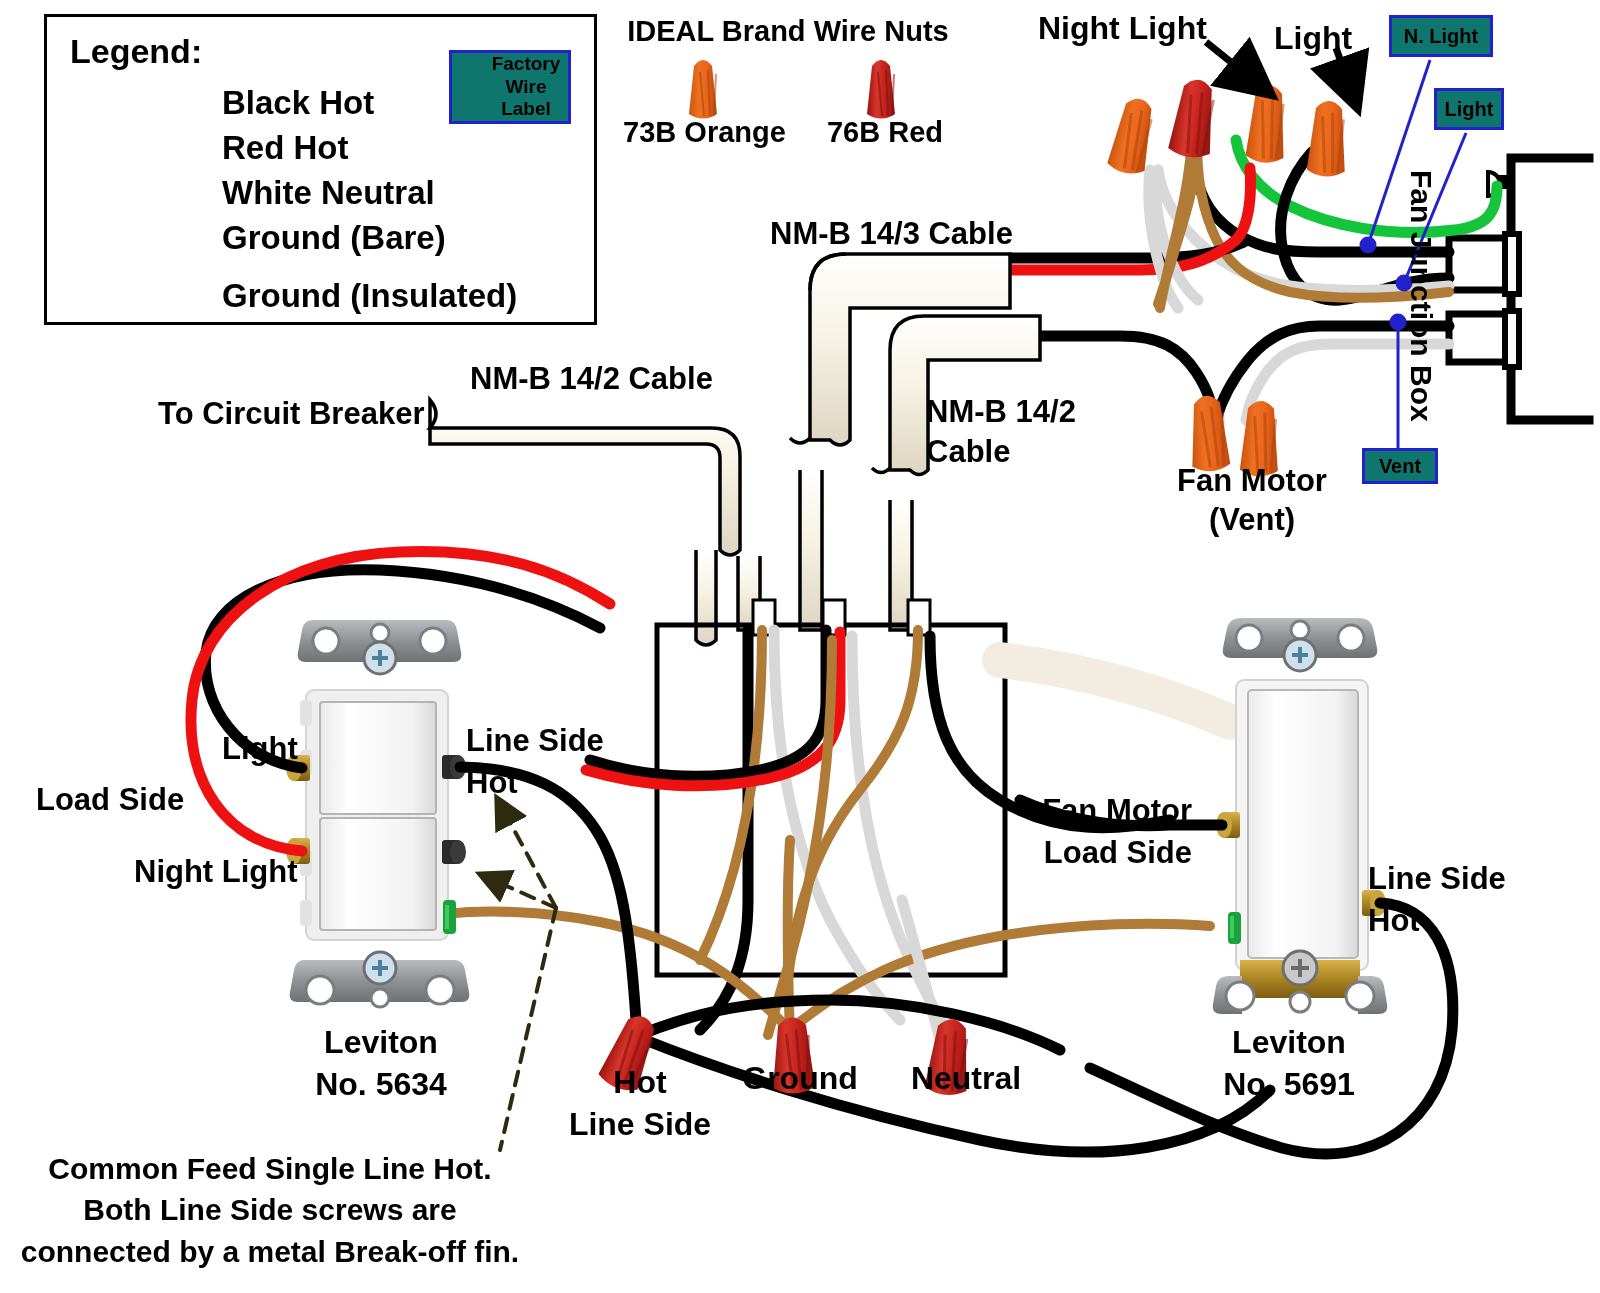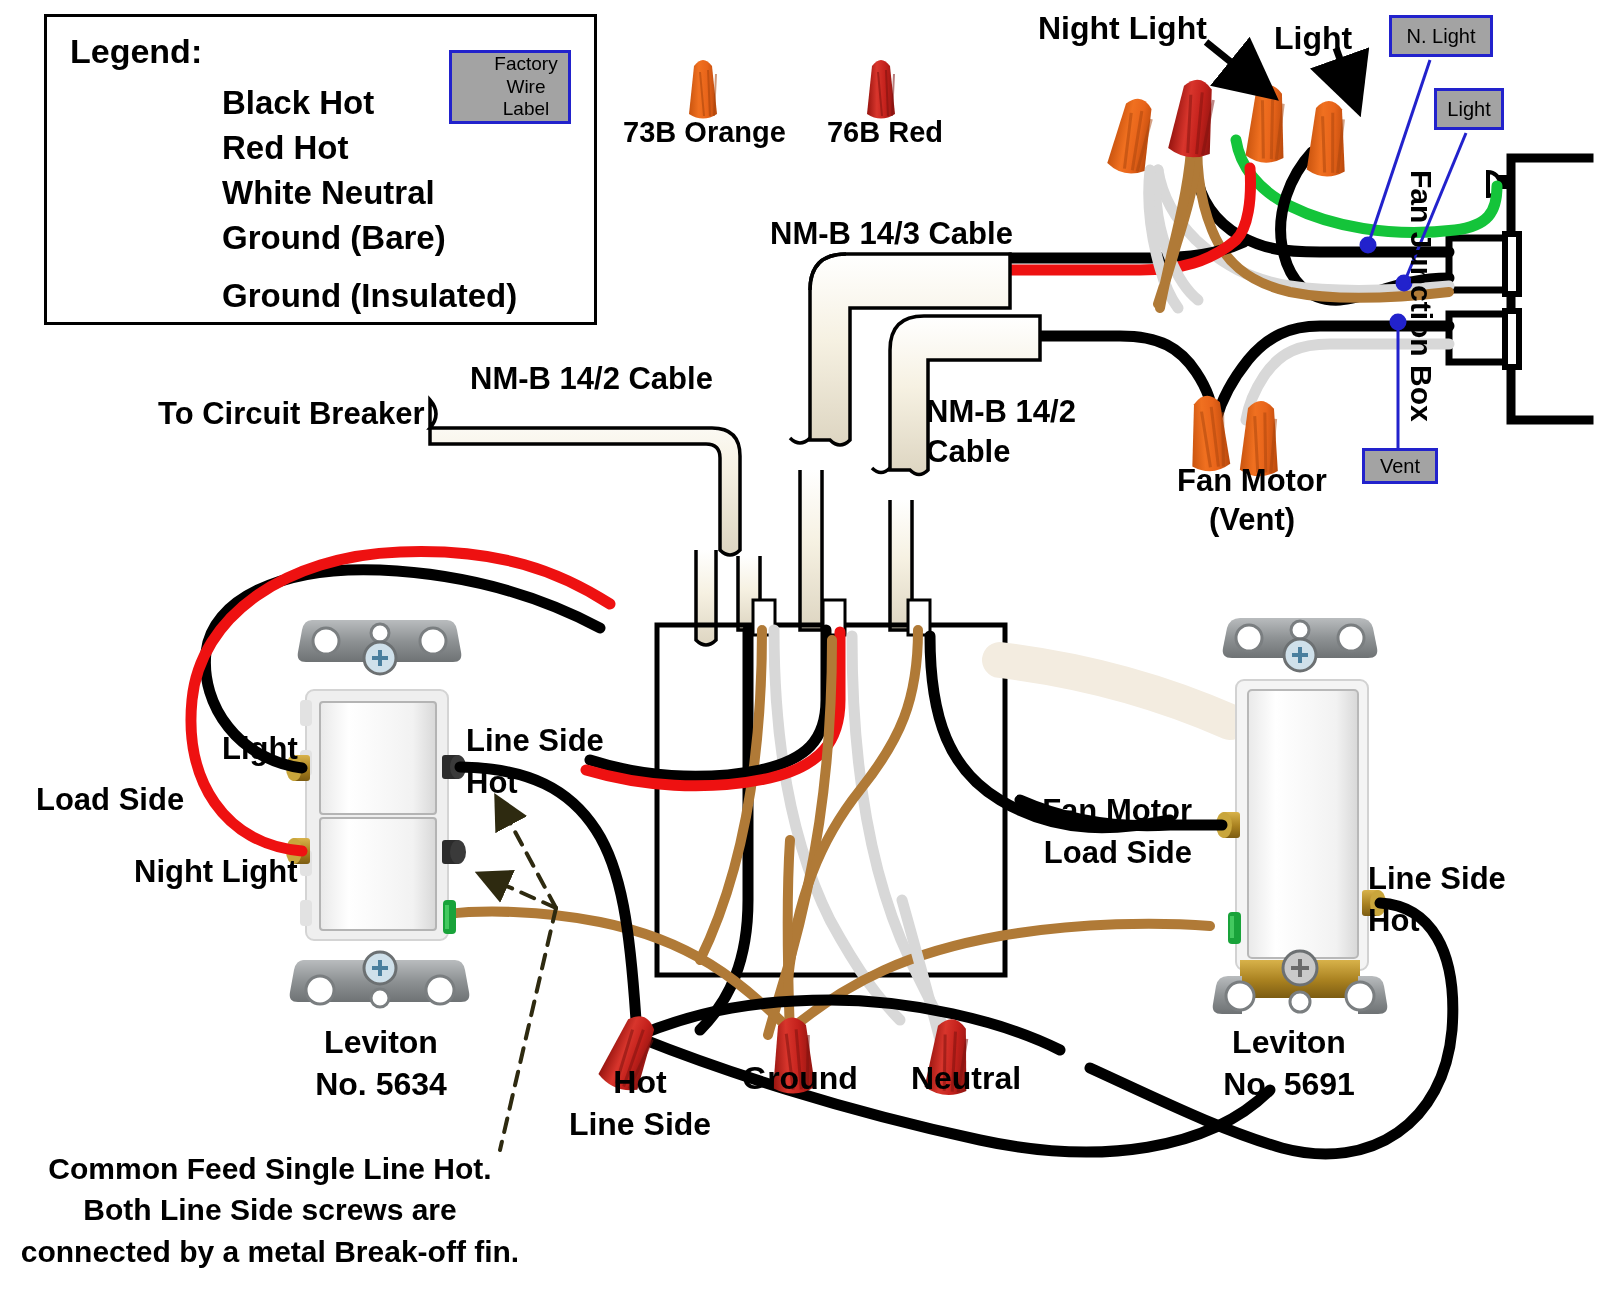--- a/index.html
+++ b/index.html
@@ -3,23 +3,23 @@
 <meta charset="utf-8">
 <style>
   html,body{margin:0;padding:0;background:#fff;}
   body{width:1600px;height:1293px;position:relative;overflow:hidden;
        font-family:"Liberation Sans", sans-serif;color:#000;}
   #stage{position:absolute;left:0;top:0;width:1600px;height:1293px;}
   svg#art{position:absolute;left:0;top:0;width:1600px;height:1293px;}
   .lbl{position:absolute;font-weight:bold;line-height:1.05;white-space:pre;}
   .lbl.c{text-align:center;}
   .lbl.r{text-align:right;}
-  .bluebox{position:absolute;border:3px solid #2222cc;background:#a3a3a3;
+  .bluebox{position:absolute;border:3px solid #2222cc;background:#0f766e;
            display:flex;align-items:center;justify-content:center;
-           font-weight:normal;color:#000;box-sizing:border-box;}
+           font-weight:bold;color:#000;box-sizing:border-box;}
   .legendbox{position:absolute;border:3px solid #000;background:#fff;box-sizing:border-box;}
   .wm{position:absolute;color:#f7edbe;font-weight:bold;letter-spacing:-2px;
       font-family:"Liberation Sans",sans-serif;z-index:1;}
 </style>
 </head>
 <body>
 
 <div id="stage">
 
 
@@ -350,20 +350,21 @@
   <div class="lbl" style="left:70px;top:34px;font-size:34px;">Legend:</div>
   <div class="lbl" style="left:222px;top:86px;font-size:33px;">Black Hot</div>
   <div class="lbl" style="left:222px;top:131px;font-size:33px;">Red Hot</div>
   <div class="lbl" style="left:222px;top:176px;font-size:33px;">White Neutral</div>
   <div class="lbl" style="left:222px;top:221px;font-size:33px;">Ground (Bare)</div>
   <div class="lbl" style="left:222px;top:279px;font-size:33px;">Ground (Insulated)</div>
 
   <div class="bluebox" style="left:449px;top:50px;width:122px;height:74px;font-size:19px;text-align:center;line-height:1.2;padding-left:32px;">Factory
 Wire Label</div>
 
+  <div class="lbl c" style="left:608px;top:16px;width:360px;font-size:29px;">IDEAL Brand Wire Nuts</div>
   <div class="lbl c" style="left:612px;top:117px;width:185px;font-size:29px;">73B Orange</div>
   <div class="lbl c" style="left:800px;top:117px;width:170px;font-size:29px;">76B Red</div>
 
   <div class="lbl" style="left:1038px;top:12px;font-size:32px;">Night Light</div>
   <div class="lbl" style="left:1274px;top:22px;font-size:32px;">Light</div>
 
   <div class="bluebox" style="left:1389px;top:15px;width:104px;height:42px;font-size:20px;">N. Light</div>
   <div class="bluebox" style="left:1434px;top:88px;width:70px;height:42px;font-size:20px;">Light</div>
   <div class="bluebox" style="left:1362px;top:448px;width:76px;height:36px;font-size:20px;">Vent</div>
 

